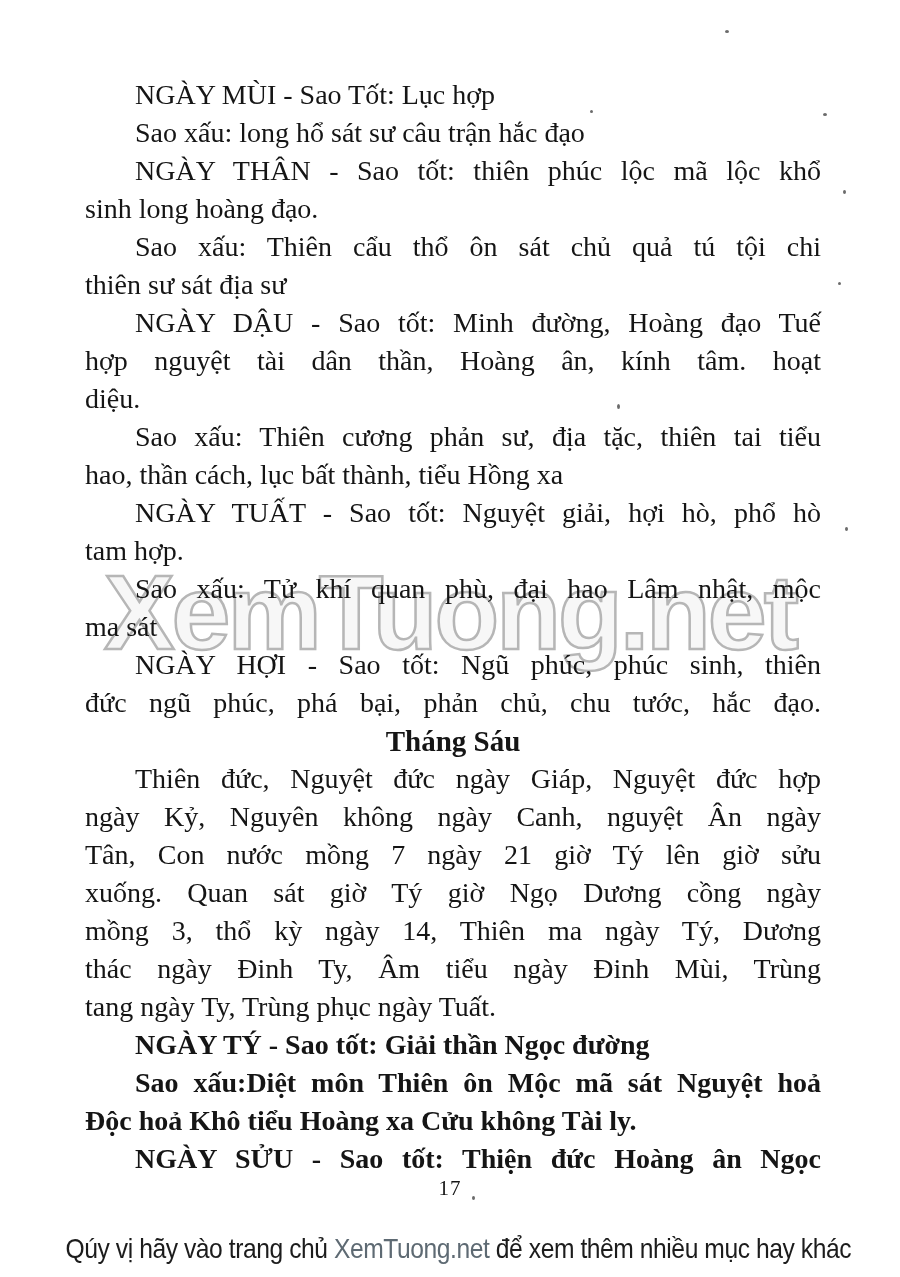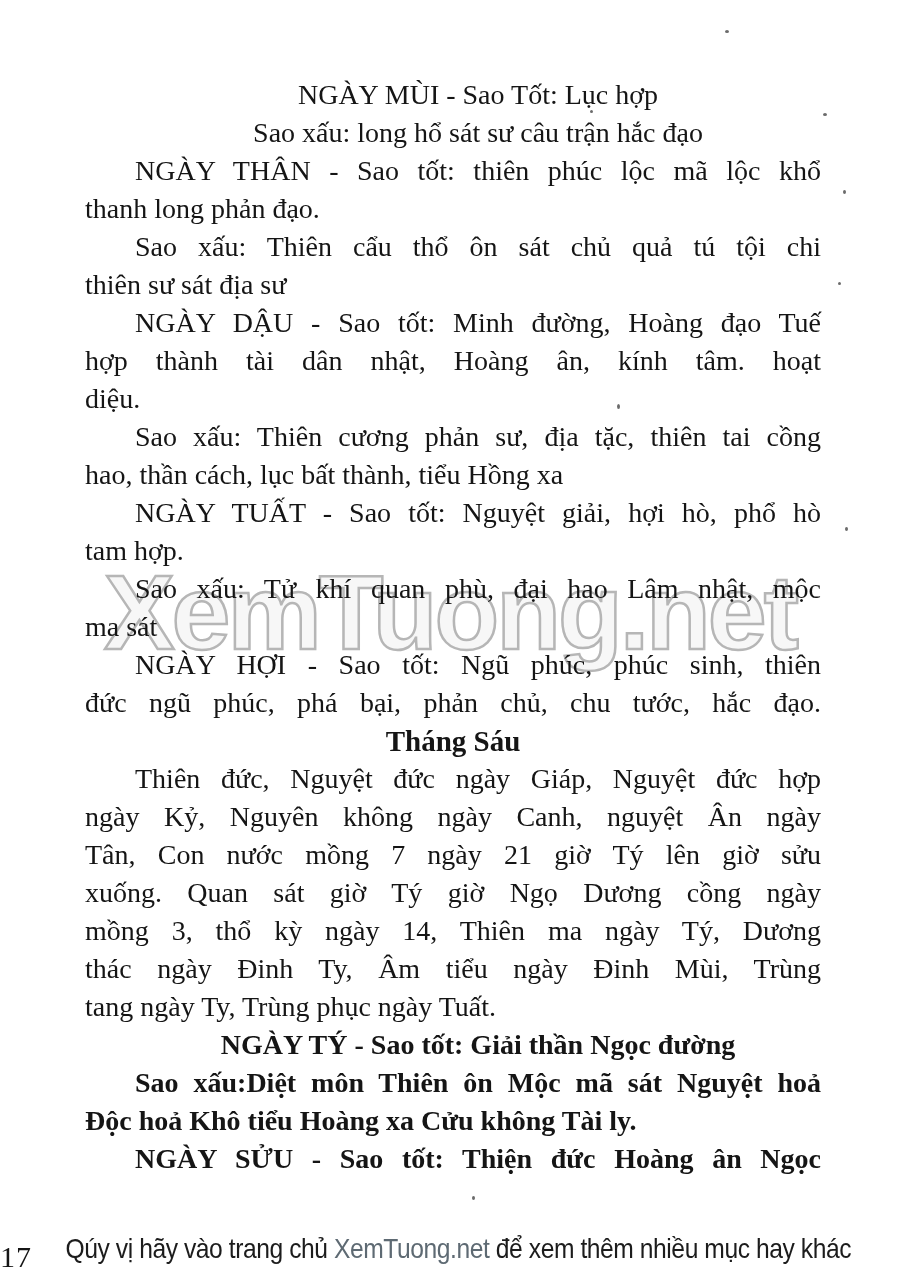--- a/index.html
+++ b/index.html
@@ -22,21 +22,21 @@
     top: 76px;
     width: 736px;
     font-size: 28px;
     line-height: 38px;
     z-index: 2;
   }
   .line {
     white-space: normal;
     text-align: left;
   }
-  .line.indent { text-indent: 50px; text-align: center; }
+  .line.indent { text-indent: 50px; }
   .line.j {
     text-align: justify;
     text-align-last: justify;
   }
   .line.c {
     text-align: center;
     text-align-last: center;
     font-size: 29px;
   }
   .line.b { font-weight: 700; }
@@ -50,24 +50,25 @@
     font-weight: 700;
     font-size: 106px;
     letter-spacing: -3px;
     white-space: nowrap;
     color: rgba(210, 210, 210, 0.18);
     -webkit-text-stroke: 2.5px var(--watermark-outline, #b6b6b6);
     text-stroke: 2.5px var(--watermark-outline, #b6b6b6);
   }
   .page-number {
     position: absolute;
-    top: 1240px;
+    top: 1176px;
     left: 0;
     width: 100%;
-    font-size: 30px;
+    text-align: center;
+    font-size: 21px;
     letter-spacing: 1px;
     z-index: 2;
   }
   .footer {
     position: absolute;
     top: 1233px;
     left: 0;
     width: 100%;
     text-align: center;
     z-index: 2;
@@ -98,27 +99,27 @@
 <body>
 
 <div class="page">
 
   <div class="watermark">XemTuong.net</div>
 
   <div class="text-block" id="text-block">
       <div class="line indent">NGÀY MÙI - Sao Tốt: Lục hợp</div>
       <div class="line indent">Sao xấu: long hổ sát sư câu trận hắc đạo</div>
       <div class="line indent j">NGÀY THÂN - Sao tốt: thiên phúc lộc mã lộc khổ</div>
-      <div class="line">thanh long phản đạo.</div>
+      <div class="line">sinh long hoàng đạo.</div>
       <div class="line indent j">Sao xấu: Thiên cẩu thổ ôn sát chủ quả tú tội chi</div>
       <div class="line">thiên sư sát địa sư</div>
       <div class="line indent j">NGÀY DẬU - Sao tốt: Minh đường, Hoàng đạo Tuế</div>
-      <div class="line j">hợp thành tài dân nhật, Hoàng ân, kính tâm. hoạt</div>
+      <div class="line j">hợp nguyệt tài dân thần, Hoàng ân, kính tâm. hoạt</div>
       <div class="line">diệu.</div>
-      <div class="line indent j">Sao xấu: Thiên cương phản sư, địa tặc, thiên tai cồng</div>
+      <div class="line indent j">Sao xấu: Thiên cương phản sư, địa tặc, thiên tai tiểu</div>
       <div class="line">hao, thần cách, lục bất thành, tiểu Hồng xa</div>
       <div class="line indent j">NGÀY TUẤT - Sao tốt: Nguyệt giải, hợi hò, phổ hò</div>
       <div class="line">tam hợp.</div>
       <div class="line indent j">Sao xấu: Tử khí quan phù, đại hao Lâm nhật, mộc</div>
       <div class="line">ma sát</div>
       <div class="line indent j">NGÀY HỢI - Sao tốt: Ngũ phúc, phúc sinh, thiên</div>
       <div class="line j">đức ngũ phúc, phá bại, phản chủ, chu tước, hắc đạo.</div>
       <div class="line c b">Tháng Sáu</div>
       <div class="line indent j">Thiên đức, Nguyệt đức ngày Giáp, Nguyệt đức hợp</div>
       <div class="line j">ngày Kỷ, Nguyên không ngày Canh, nguyệt Ân ngày</div>

